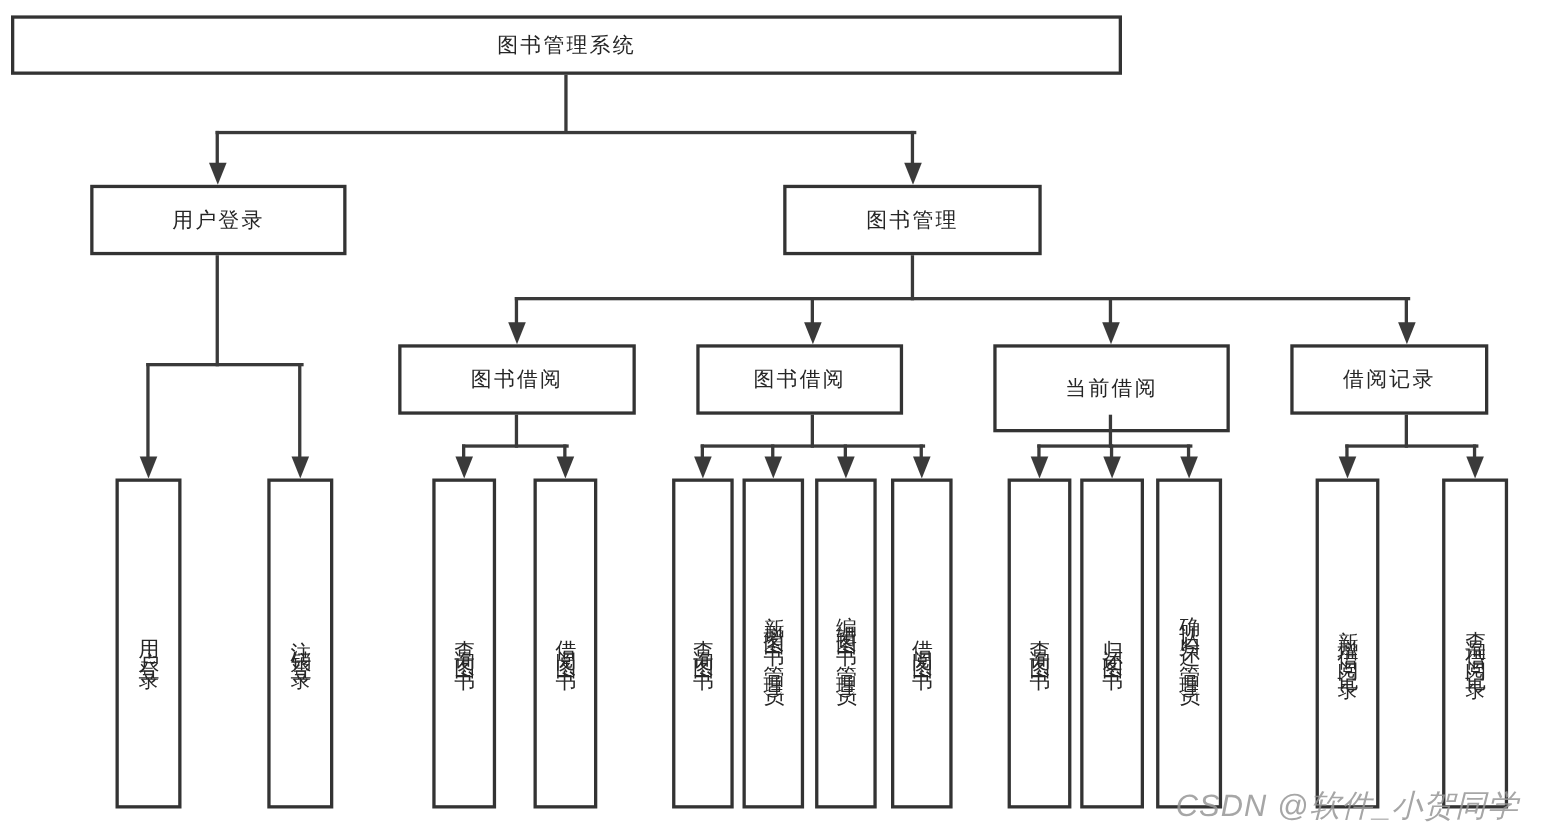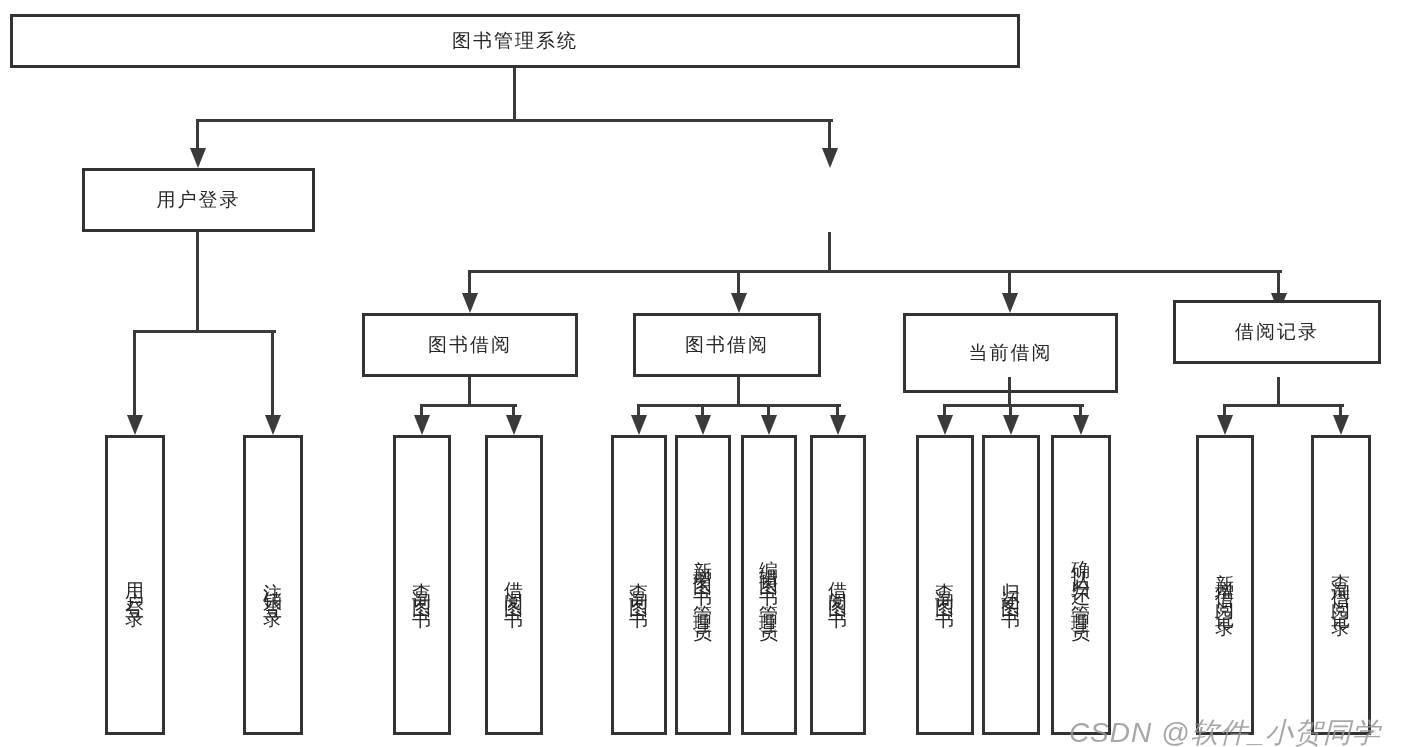--- a/index.html
+++ b/index.html
@@ -40,20 +40,23 @@
   <div class="line" style="left:513px;top:68px;width:3px;height:53px"></div>
   <div class="line" style="left:196px;top:119px;width:637px;height:3px"></div>
   <div class="line" style="left:196px;top:119px;width:3px;height:32px"></div>
   <div class="line" style="left:828px;top:119px;width:3px;height:32px"></div>
   <div class="arrow" style="left:190px;top:148px"></div>
   <div class="arrow" style="left:822px;top:148px"></div>
 
   <div class="box" style="left:82px;top:168px;width:233px;height:64px">
     <span class="hlabel">用户登录</span>
   </div>
+  <div class="box" style="left:712px;top:168px;width:235px;height:64px">
+    <span class="hlabel">图书管理</span>
+  </div>
 
   <div class="line" style="left:196px;top:232px;width:3px;height:101px"></div>
   <div class="line" style="left:133px;top:330px;width:143px;height:3px"></div>
   <div class="line" style="left:133px;top:330px;width:3px;height:87px"></div>
   <div class="line" style="left:271px;top:330px;width:3px;height:87px"></div>
   <div class="arrow" style="left:127px;top:415px"></div>
   <div class="arrow" style="left:265px;top:415px"></div>
 
   <div class="line" style="left:828px;top:232px;width:3px;height:41px"></div>
   <div class="line" style="left:468px;top:270px;width:814px;height:3px"></div>
@@ -68,21 +71,21 @@
 
   <div class="box" style="left:362px;top:313px;width:216px;height:64px">
     <span class="hlabel">图书借阅</span>
   </div>
   <div class="box" style="left:633px;top:313px;width:188px;height:64px">
     <span class="hlabel">图书借阅</span>
   </div>
   <div class="box" style="left:903px;top:313px;width:215px;height:80px">
     <span class="hlabel">当前借阅</span>
   </div>
-  <div class="box" style="left:1173px;top:300px;width:208px;height:64px">
+  <div class="box" style="left:1173px;top:313px;width:180px;height:64px">
     <span class="hlabel">借阅记录</span>
   </div>
 
   <div class="line" style="left:468px;top:377px;width:3px;height:30px"></div>
   <div class="line" style="left:420px;top:404px;width:97px;height:3px"></div>
   <div class="line" style="left:420px;top:404px;width:3px;height:14px"></div>
   <div class="line" style="left:512px;top:404px;width:3px;height:14px"></div>
   <div class="arrow" style="left:414px;top:415px"></div>
   <div class="arrow" style="left:506px;top:415px"></div>
 

